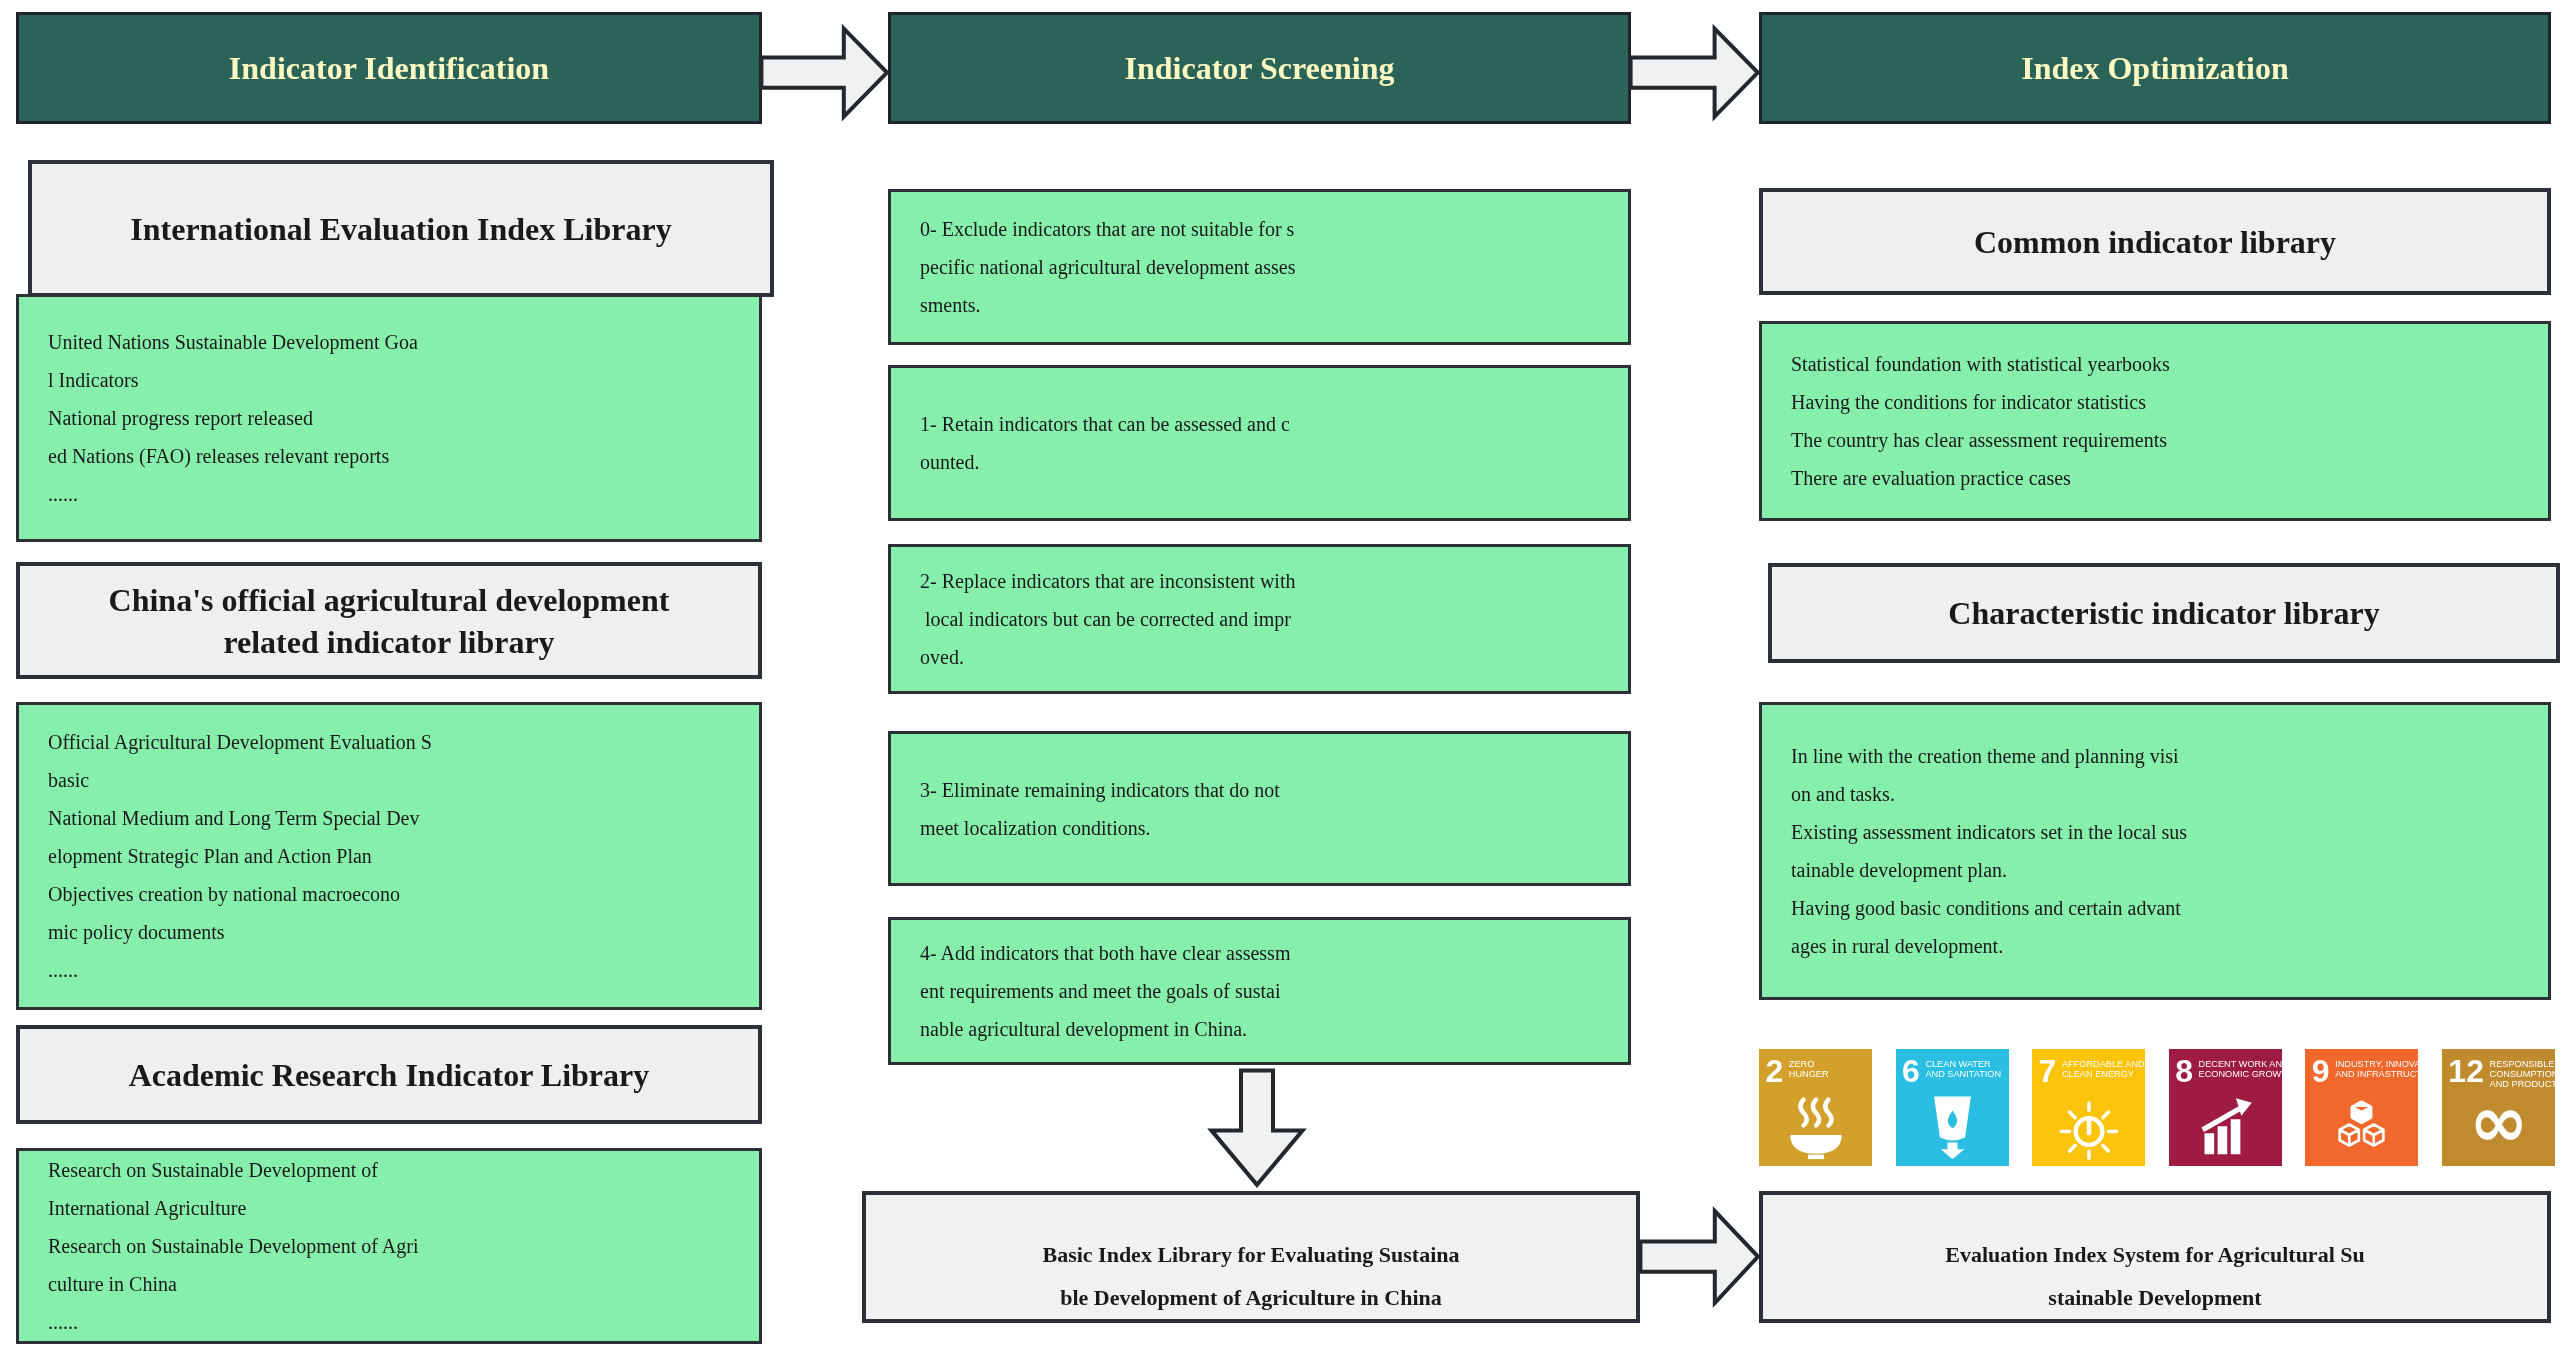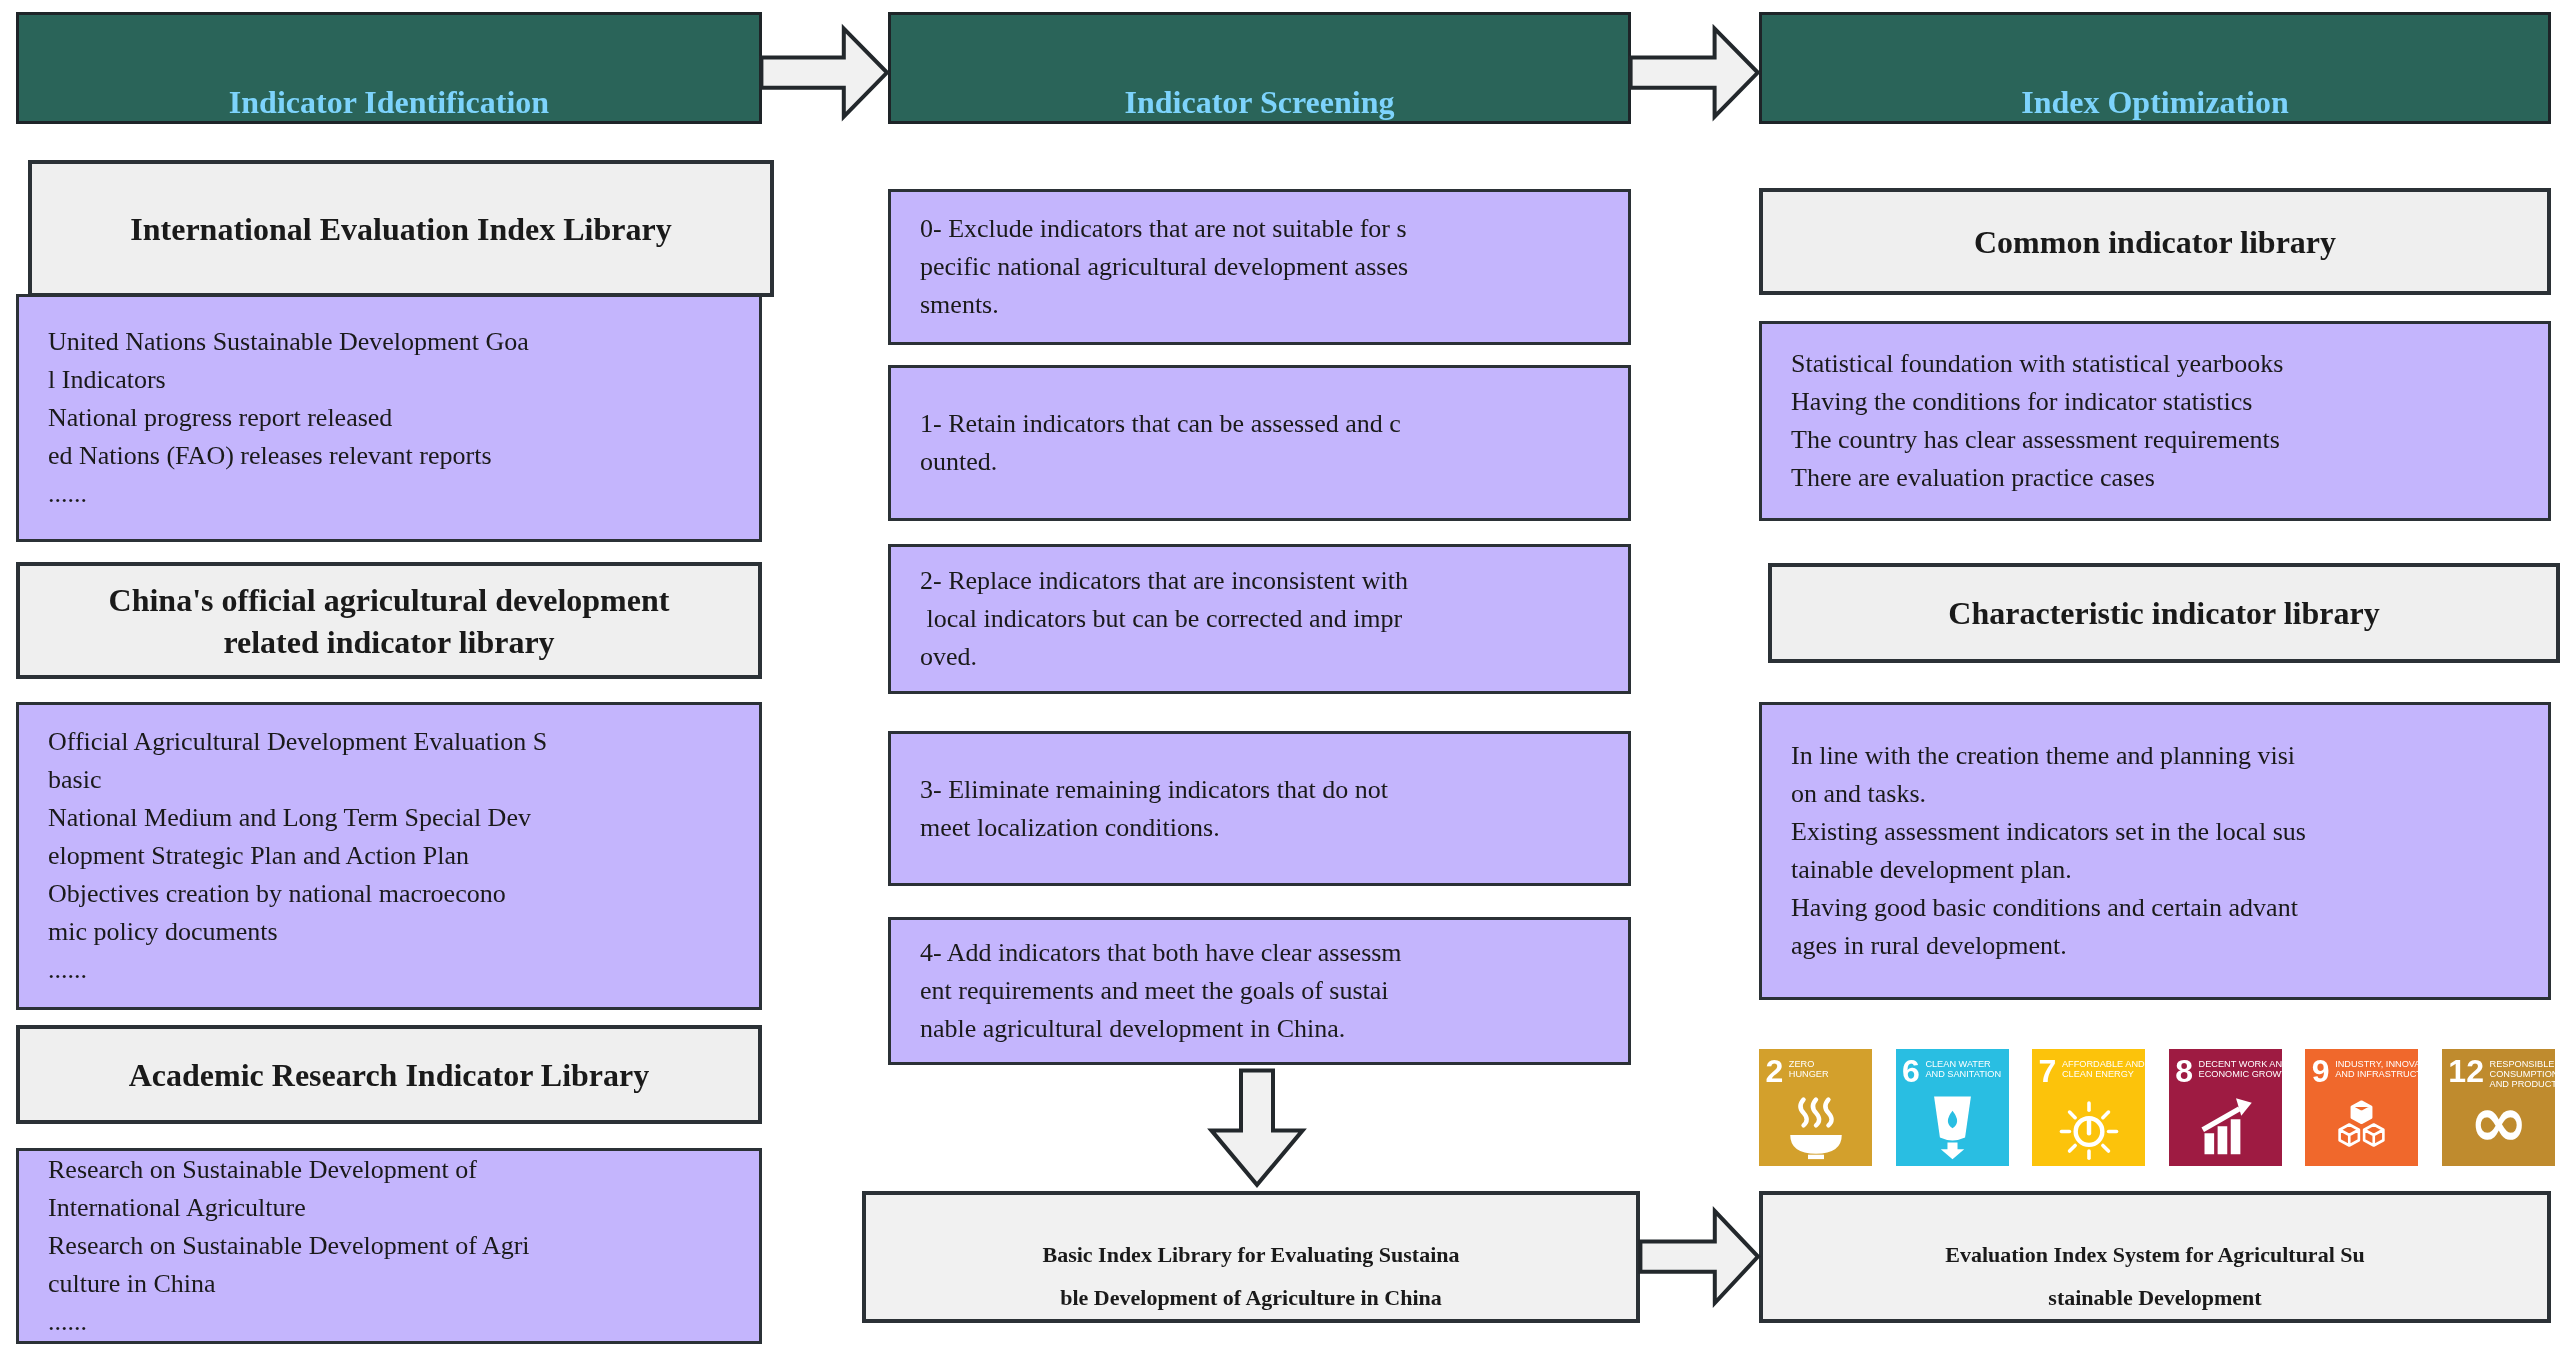--- a/index.html
+++ b/index.html
@@ -2,34 +2,34 @@
 <html style="font-size:13px"><head>
 <meta charset="utf-8">
 <style>
   html,body{margin:0;padding:0;background:#ffffff;}
   .stage{
     position:relative;width:2576px;height:1365px;background:#ffffff;
     font-family:"Liberation Serif","DejaVu Serif",serif;color:#1a1a1a;overflow:hidden;
   }
   .box{position:absolute;box-sizing:border-box;}
   .teal{
-    background:#2A6459;border:3.2px solid #1E2428;color:#7dd3fc;
-    display:flex;align-items:flex-end;justify-content:center;
+    background:#2A6459;border:3.2px solid #1E2428;color:#fef9c3;
+    display:flex;align-items:center;justify-content:center;
     font-weight:bold;font-size:32px;
   }
   .sub{
     background:#EFEFEF;border:4px solid #2B3136;
     display:flex;flex-direction:column;align-items:center;justify-content:center;
     font-weight:bold;font-size:32px;line-height:42px;text-align:center;
   }
   .content{
-    background:#c4b5fd;border:3.2px solid #2B3136;
+    background:#86efac;border:3.2px solid #2B3136;
     display:flex;flex-direction:column;justify-content:center;
     padding-left:29px;padding-right:3px;
-    font-size:26px;line-height:38px;
+    font-size:20px;line-height:38px;
   }
   .tline{white-space:pre;}
   .result{
     background:#F1F1F1;border:4.8px solid #2B3136;
     display:flex;flex-direction:column;align-items:center;justify-content:flex-end;
     font-weight:bold;font-size:22px;line-height:43px;text-align:center;
   }
   .arrow-svg{position:absolute;}
   .arrow-shape{fill:#F1F1F1;stroke:#23282C;stroke-width:5;stroke-linejoin:miter;}
   

